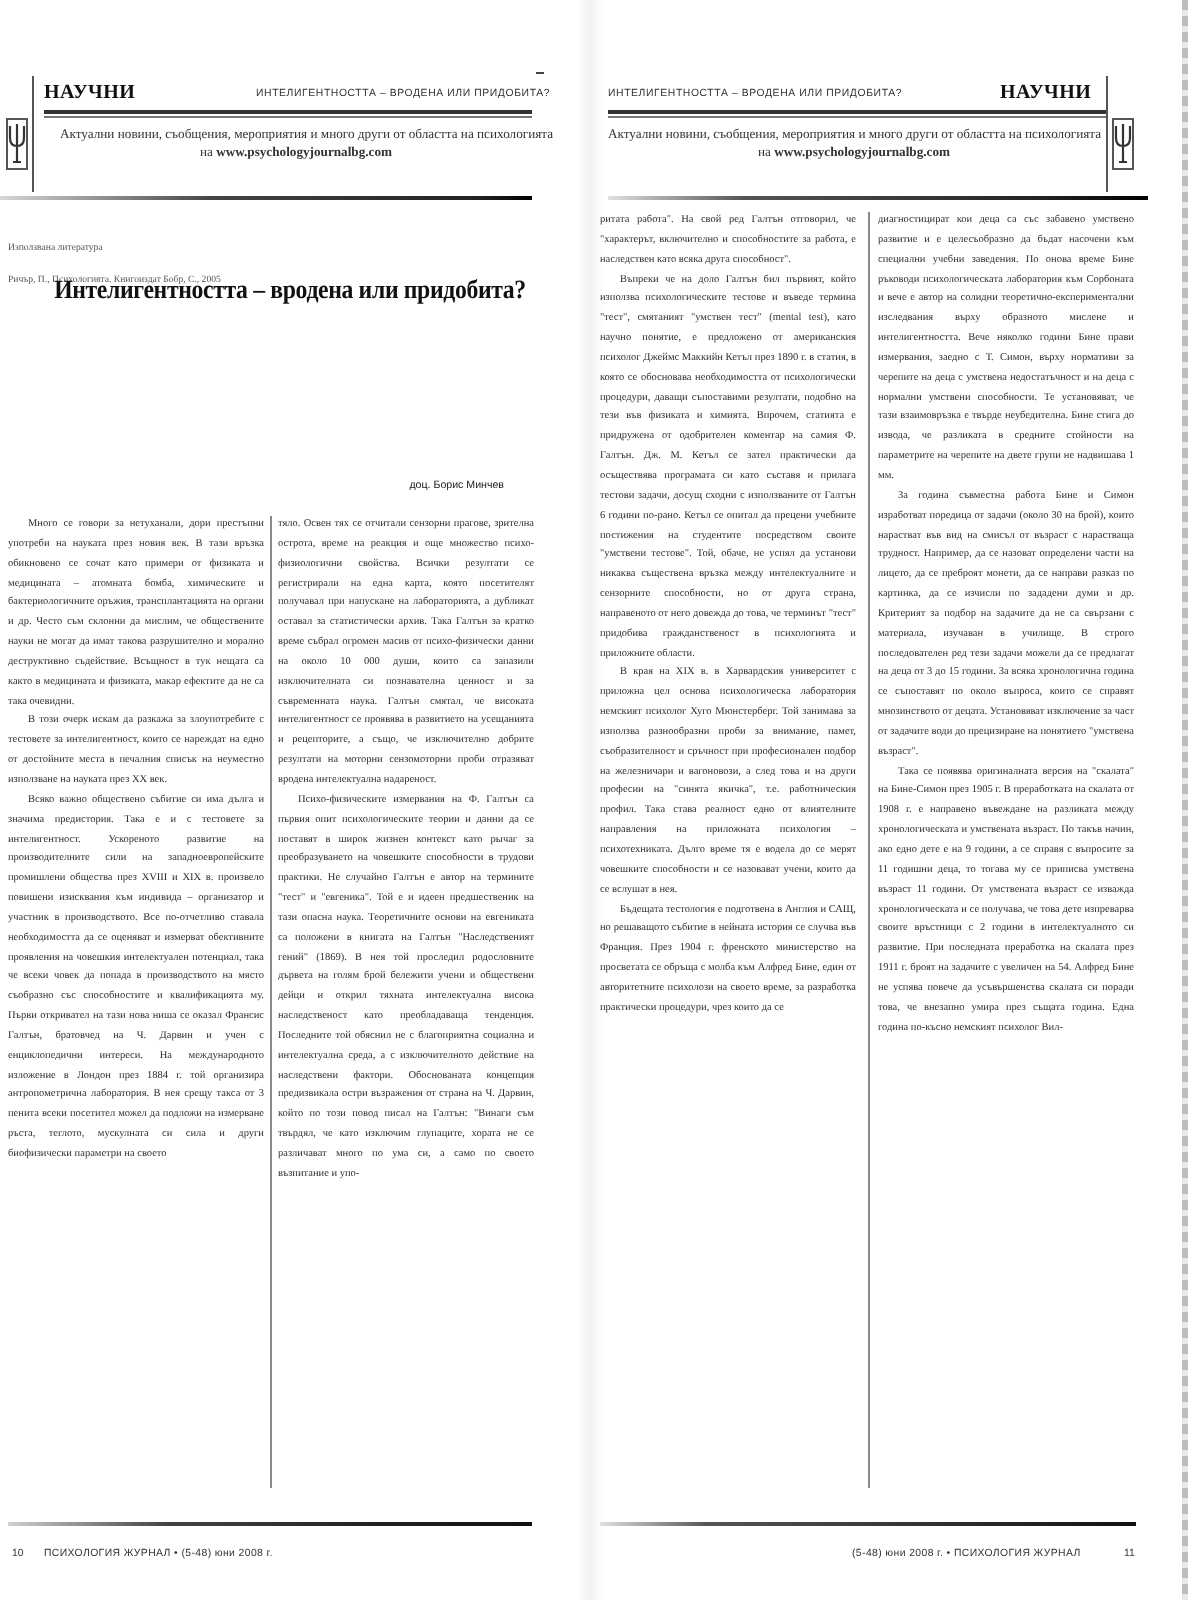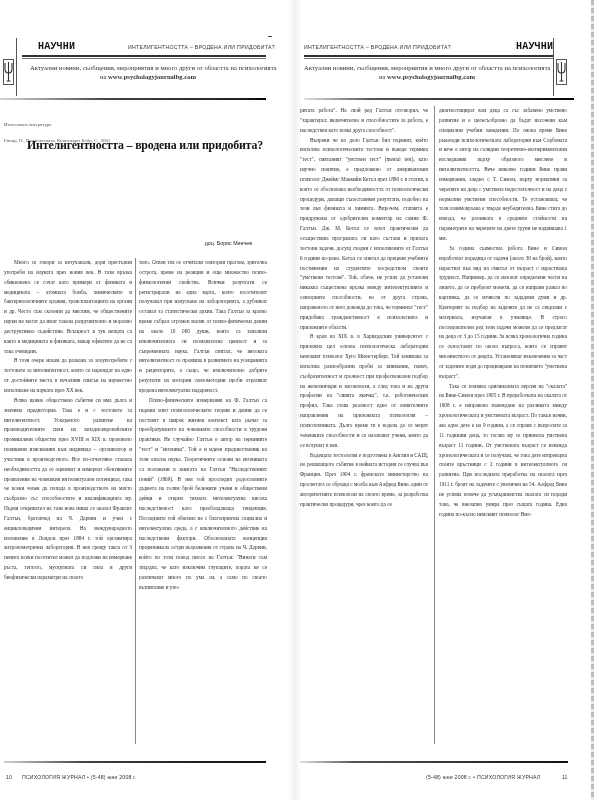--- a/index.html
+++ b/index.html
@@ -12,22 +12,22 @@
 
   .gutter-shadow { position: absolute; left: 288px; top: 0; width: 14px; height: 800px;
     background: linear-gradient(to right, #ffffff, #f1f1f1 50%, #ffffff); }
   .right-edge { position: absolute; left: 591px; top: 0; width: 3px; height: 800px;
     background: repeating-linear-gradient(to bottom, #bdbdbd 0 5px, #e9e9e9 5px 8px); }
 
   
   .hdr { position: absolute; top: 38px; height: 60px; }
   .page-left .hdr { left: 16px; width: 250px; }
   .page-right .hdr { left: 4px; width: 252px; }
-  .hdr-section { position: absolute; top: 3px; font-family: Liberation Mono, monospace;
-    font-weight: bold; font-size: 10px; color: #111; letter-spacing: 0.2px; margin-left: 16px; }
+  .hdr-section { position: absolute; top: 3px; font-family: Liberation Serif, serif;
+    font-weight: bold; font-size: 10px; color: #111; letter-spacing: 0.2px; }
   .hdr-running { position: absolute; top: 6px; font-family: "Liberation Sans", sans-serif;
     font-size: 5.2px; color: #333; letter-spacing: 0.3px; white-space: nowrap; }
   .hdr-rule { position: absolute; top: 17px; height: 2px; background: #333; }
   .hdr-rule-thin { position: absolute; top: 20px; height: 1px; background: #777; }
   .hdr-vline { position: absolute; top: 0; width: 1px; height: 58px; background: #555; }
   .logo { position: absolute; top: 21px; width: 11px; height: 26px; border: 1px solid #555;
     display: flex; align-items: center; justify-content: center; }
   .logo svg { width: 9px; height: 22px; }
   .hdr-promo { position: absolute; top: 25px; font-size: 6.6px; color: #333; text-align: center;
     line-height: 9px; white-space: nowrap; }

